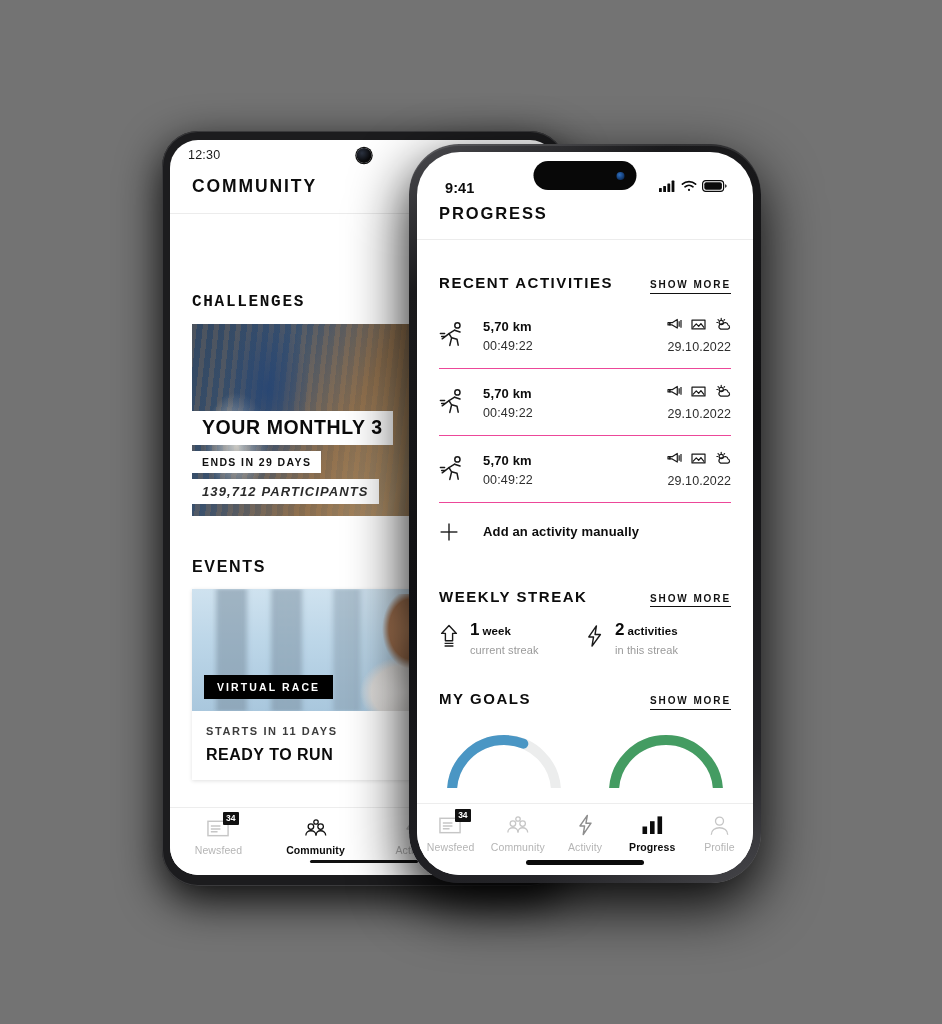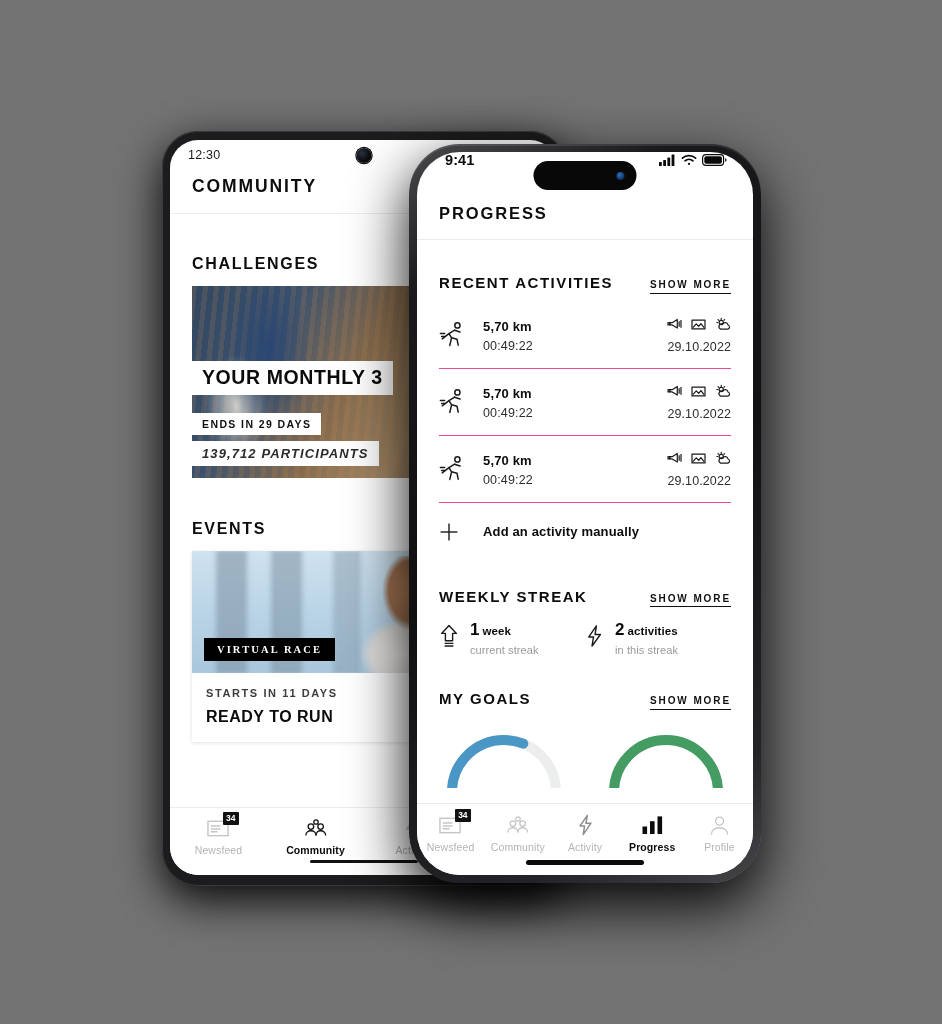--- a/index.html
+++ b/index.html
@@ -43,21 +43,21 @@
     padding: 6px 22px 16px 22px;
     border-bottom: 1px solid #ececec;
   }
   .and-apptitle {
     font-size: 17.5px; font-weight: 700; letter-spacing: 1.9px; color: #0d0d0d;
   }
   .and-body { padding: 0 22px; }
   .sec-head {
     font-size: 16px; font-weight: 700; letter-spacing: 1.7px; color: #0d0d0d;
   }
-  .and-challenges-head { margin-top: 41px; margin-bottom: 13px; }
+  .and-challenges-head { margin-top: 79px; margin-bottom: 13px; font-family: Liberation Mono, monospace; }
   .challenge-card {
     position: relative; height: 192px; overflow: hidden;
     background: linear-gradient(118deg,#2c4a6e 0%,#35557c 24%,#8f7558 47%,#b39a77 66%,#9a8a74 84%,#6d6256 100%);
   }
   .chal-img-tex {
     position:absolute; inset:0;
     background:
       radial-gradient(ellipse 60px 120px at 22% 34%, rgba(40,70,115,.95), rgba(40,70,115,0) 70%),
       radial-gradient(ellipse 46px 70px at 13% 62%, rgba(226,223,214,.88), rgba(226,223,214,0) 72%),
       radial-gradient(ellipse 40px 90px at 72% 46%, rgba(58,84,120,.75), rgba(58,84,120,0) 74%),
@@ -65,32 +65,31 @@
     filter: blur(.6px);
   }
   .chal-labels { position: absolute; left: 0; bottom: 12px; }
   .chal-title {
     background:#fff; color:#0b0b0b; font-size:19.5px; font-weight:800;
     letter-spacing:.6px; padding:5px 10px 6px 10px; display:inline-block;
     white-space: nowrap;
   }
   .chal-sub {
     background:#fff; color:#111; font-size:10.5px; font-weight:700; letter-spacing:1.4px;
-    padding:5px 10px; display:inline-block; margin-top:18px;
+    padding:5px 10px; display:inline-block; margin-top:6px;
   }
   .chal-parts {
     background:#fff; color:#2b2b2b; font-size:13px; font-weight:700; font-style:italic;
     letter-spacing:1.1px; padding:5px 10px; display:inline-block; margin-top:6px;
   }
   .and-events-head { margin-top: 42px; margin-bottom: 13px; }
   .event-card { background:#fff; box-shadow: 0 1px 4px rgba(0,0,0,.12); }
   .event-img {
     position: relative; height: 122px; overflow:hidden;
     background: linear-gradient(180deg,#cfe2ef 0%,#bcd6e8 44%,#a9c7dd 100%);
-    font-family: Liberation Serif, serif;
   }
   .event-city {
     position:absolute; inset:0;
     background:
       linear-gradient(90deg, rgba(140,160,175,.0) 0 6%, rgba(122,142,158,.55) 8% 15%, rgba(150,168,182,.0) 17% 22%,
       rgba(118,138,155,.5) 24% 31%, rgba(150,168,182,0) 33% 40%, rgba(130,150,166,.45) 42% 48%, rgba(150,168,182,0) 50%);
     filter: blur(1.6px);
   }
   .event-person {
     position:absolute; left:44%; top:4%; width:52%; height:96%;
@@ -138,21 +137,21 @@
     background: linear-gradient(150deg,#4a4a4e 0%,#1a1a1c 16%,#101012 50%,#242428 86%,#46464a 100%);
     border-radius: 50px;
     padding: 8px;
     box-shadow: 0 22px 58px rgba(0,0,0,.96), 0 2px 0 rgba(255,255,255,.10) inset;
   }
   .phone-ios .screen {
     position:relative; width:100%; height:100%;
     background:#fff; border-radius:43px; overflow:hidden;
   }
   .ios-statusbar {
-    height: 44px; display:flex; align-items:flex-start; justify-content:space-between;
+    height: 44px; display:flex; align-items:flex-end; justify-content:space-between;
     padding: 0 26px 0 28px; position:relative;gap:13px;
   }
   .ios-time { font-size:14.5px; font-weight:600; color:#0b0b0b; letter-spacing:.1px; }
   .ios-island {
     position:absolute; left:50%; top:9px; transform:translateX(-50%);
     width:103px; height:29px; border-radius:16px; background:#080808;
     display:flex; align-items:center; justify-content:flex-end; padding-right:12px;
   }
   .ios-island .cam {
     width:8px; height:8px; border-radius:50%;

